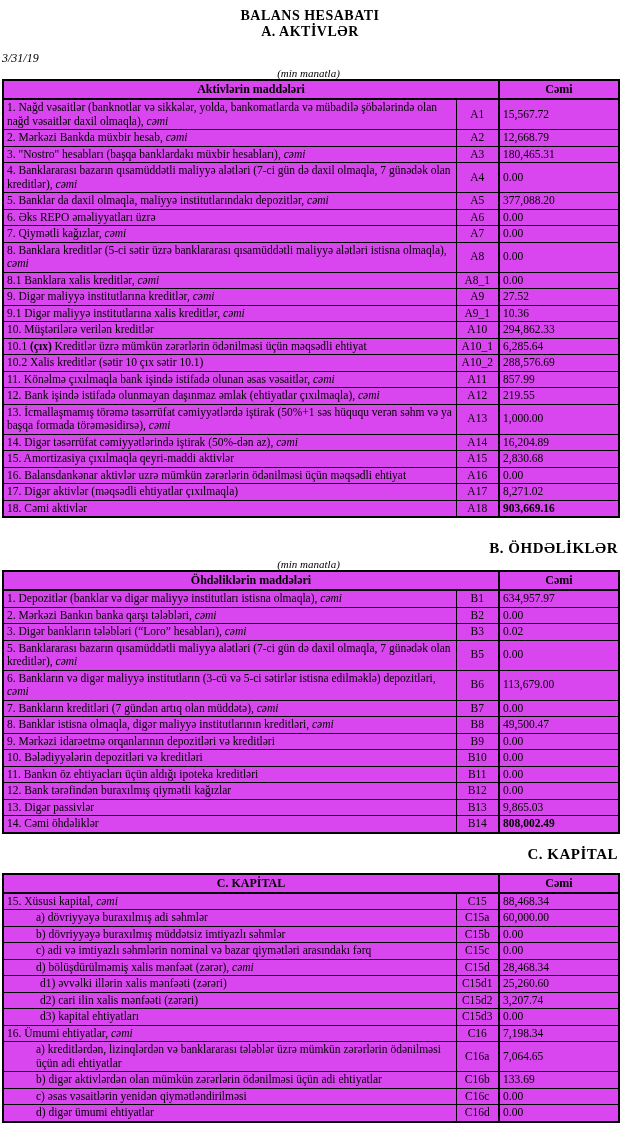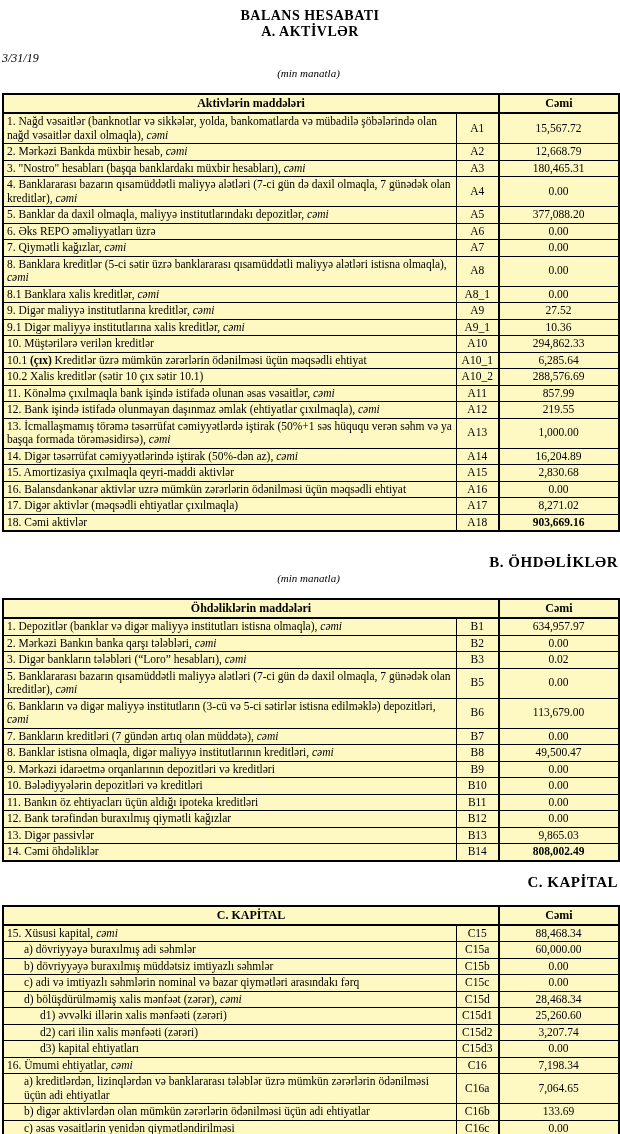--- a/index.html
+++ b/index.html
@@ -9,34 +9,34 @@
     -webkit-font-smoothing:antialiased;
   }
   .sheet{padding:8px 2px 0 2px;}
   .title{text-align:center;font-weight:bold;font-size:14px;line-height:16px;letter-spacing:0.5px;}
   .date-note{font-style:italic;font-size:12px;margin-top:11px;padding-right:20px;}
   .unit-note{text-align:center;font-style:italic;font-size:11px;margin-top:1px;padding-right:3px;}
   .sec-heading{text-align:right;font-weight:bold;font-size:15px;letter-spacing:0.5px;margin-top:22px;}
   .mt-c{margin-top:12px;margin-bottom:10px;}
   table{
     border-collapse:collapse;width:616px;table-layout:fixed;
-    background:#fef9c3;margin-top:14px;
+    background:#d946ef;margin-top:0;
   }
   table{border:2px solid #000;}
   th,td{border:1px solid #000;}
   th{
     font-size:12px;font-weight:bold;padding:1px 2px;text-align:center;
     border-bottom:2px solid #000;
   }
   td{font-size:11.5px;line-height:13.5px;padding:1px 3px;vertical-align:middle;}
   td.label{text-align:left;}
-  td.label.ind1{padding-left:20px;}
+  td.label.ind1{padding-left:32px;}
   td.label.ind2{padding-left:36px;}
   td.code{text-align:center;}
-  td.value{text-align:center;padding-right:4px;}
+  td.value{text-align:left;padding-right:4px;}
   th.val,td.value{border-left:2px solid #000;}
   tr.total td{font-weight:normal;}
   tr.total td.value{font-weight:bold;}
   col.w1{width:453px;}col.w2{width:43px;}col.w3{width:120px;}
 </style>
 </head>
 <body>
 
 <div class="sheet">
 

